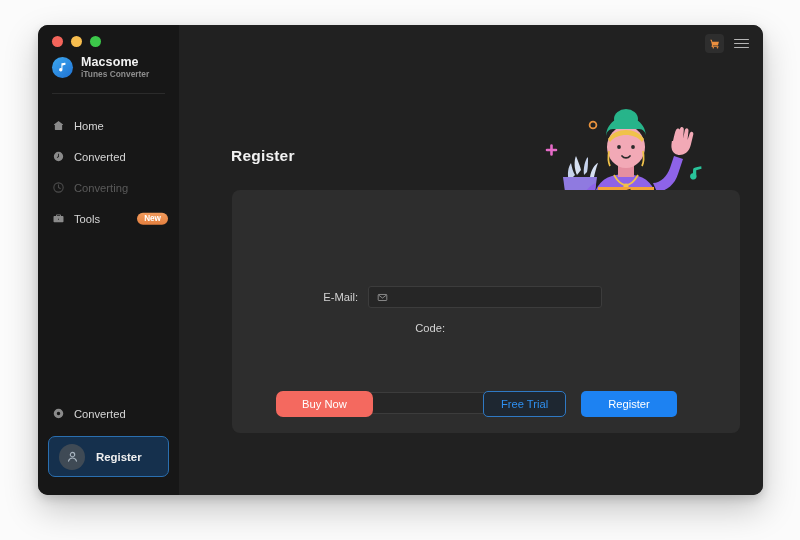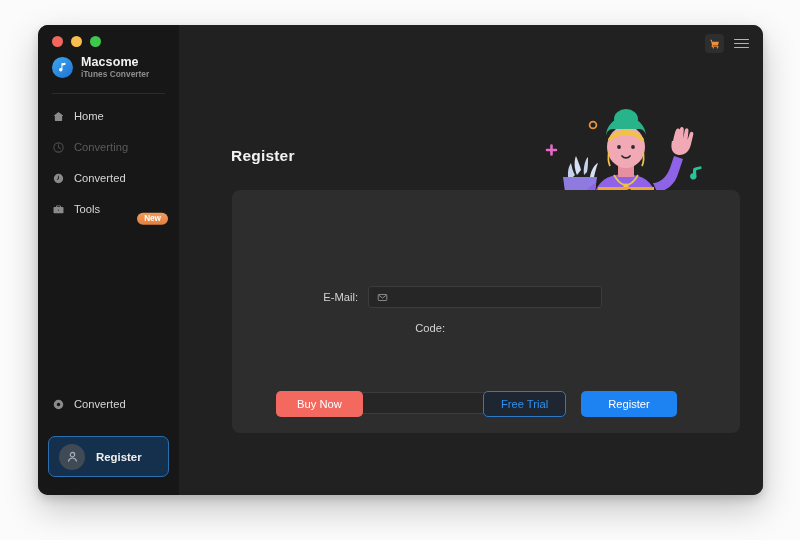--- a/index.html
+++ b/index.html
@@ -96,20 +96,21 @@
     width: 100%;
   }
   #nav-bottom {
     position: absolute;
     left: 0; bottom: 18px;
     width: 100%;
   }
 
   .nav-item {
     display: flex;
+    align-items: center;
     gap: 9px;
     height: 31px;
     padding: 0 12px 0 14px;
     cursor: default;
     position: relative;
   }
   .nav-icon {
     width: 13px; height: 13px;
     flex: 0 0 13px;
     display: flex; align-items: center; justify-content: center;
@@ -295,23 +296,24 @@
     justify-content: center;
     font-size: 11.2px;
     cursor: default;
     border: none;
     font-family: "Liberation Sans", sans-serif;
     white-space: nowrap;
   }
   #btn-buy-now {
     top: 201px;
     left: 44px;
-    width: 87px;
+    width: 97px;
     background: #f4695f;
     color: #ffffff;
+    border-radius: 7px;
   }
   #btn-free-trial {
     top: 201px;
     left: 251px;
     width: 83px;
     background: #1e2731;
     color: #2f90f0;
     border: 1px solid #2f79c4;
   }
   #btn-register {
@@ -353,37 +355,37 @@
 
       <div class="nav-item">
         <span class="nav-icon">
           <svg width="13" height="13" viewBox="0 0 24 24" fill="currentColor">
             <path d="M12 3.6 3.6 10.1v1.1h1.7v8.3c0 .5.4.9.9.9h11.6c.5 0 .9-.4.9-.9v-8.3h1.7v-1.1z"></path>
           </svg>
         </span>
         <span class="nav-label">Home</span>
       </div>
 
+      <div class="nav-item">
+        <span class="nav-icon">
+          <svg width="13" height="13" viewBox="0 0 24 24" fill="currentColor">
+            <path d="M12 3.4A8.6 8.6 0 1 0 20.6 12 8.6 8.6 0 0 0 12 3.4zm.9 8.9-3.1 2.3-.9-1.2 2.5-1.9V6.8h1.5z"></path>
+          </svg>
+        </span>
+        <span class="nav-label">Converted</span>
+      </div>
+
       <div class="nav-item disabled">
         <span class="nav-icon">
           <svg width="13" height="13" viewBox="0 0 24 24" fill="none" stroke="currentColor" stroke-width="2">
             <circle cx="12" cy="12" r="8.6"></circle>
             <path d="M12 7.2V12l3.2 2" stroke-linecap="round"></path>
           </svg>
         </span>
         <span class="nav-label">Converting</span>
-      </div>
-
-      <div class="nav-item">
-        <span class="nav-icon">
-          <svg width="13" height="13" viewBox="0 0 24 24" fill="currentColor">
-            <path d="M12 3.4A8.6 8.6 0 1 0 20.6 12 8.6 8.6 0 0 0 12 3.4zm.9 8.9-3.1 2.3-.9-1.2 2.5-1.9V6.8h1.5z"></path>
-          </svg>
-        </span>
-        <span class="nav-label">Converted</span>
       </div>
 
       <div class="nav-item">
         <span class="nav-icon">
           <svg width="13" height="13" viewBox="0 0 24 24" fill="currentColor">
             <path d="M9 4.6a1.6 1.6 0 0 0-1.6 1.6V7.6H4.2a1.4 1.4 0 0 0-1.4 1.4v8.4a1.4 1.4 0 0 0 1.4 1.4h15.6a1.4 1.4 0 0 0 1.4-1.4V9a1.4 1.4 0 0 0-1.4-1.4h-3.2V6.2A1.6 1.6 0 0 0 15 4.6zm0 1.6h6v1.4H9zm2.2 6.2h1.6v2h-1.6z"></path>
           </svg>
         </span>
         <span class="nav-label">Tools</span>
         <span class="badge-new">New</span>

